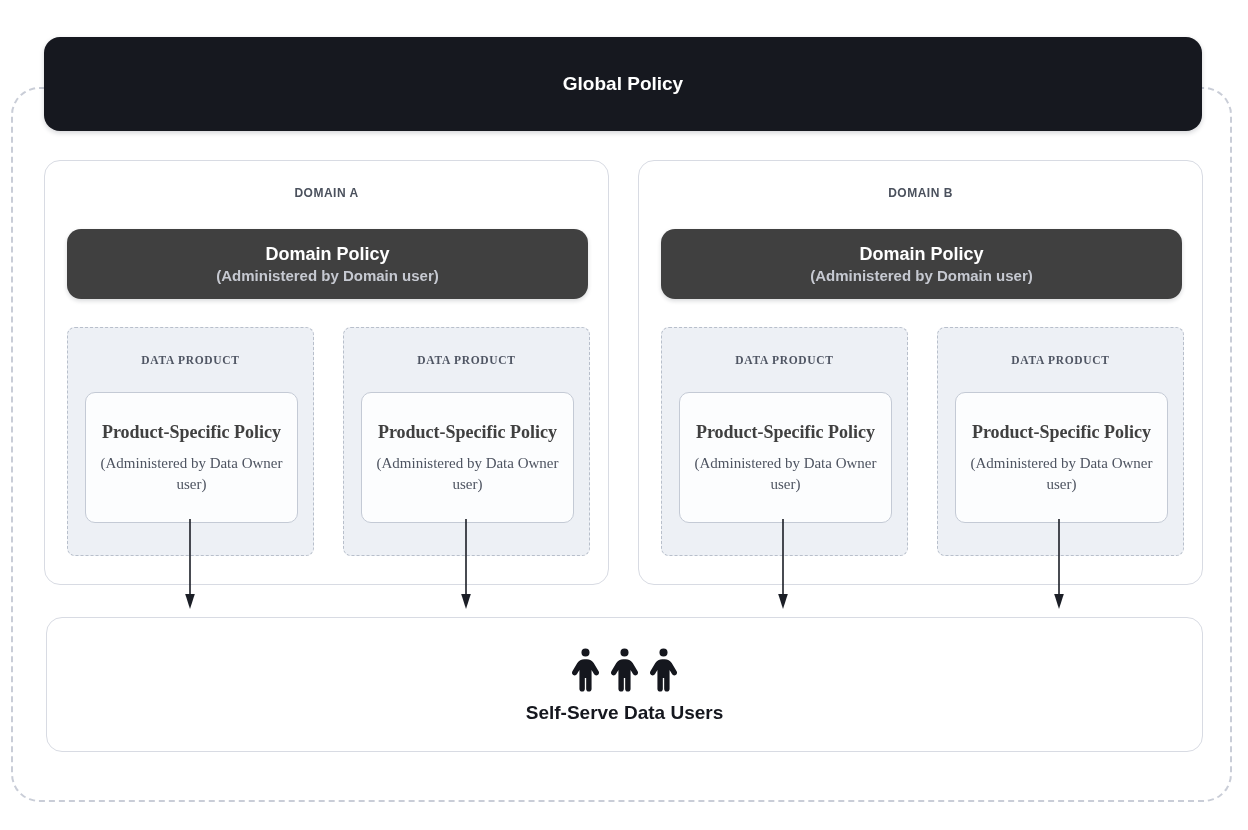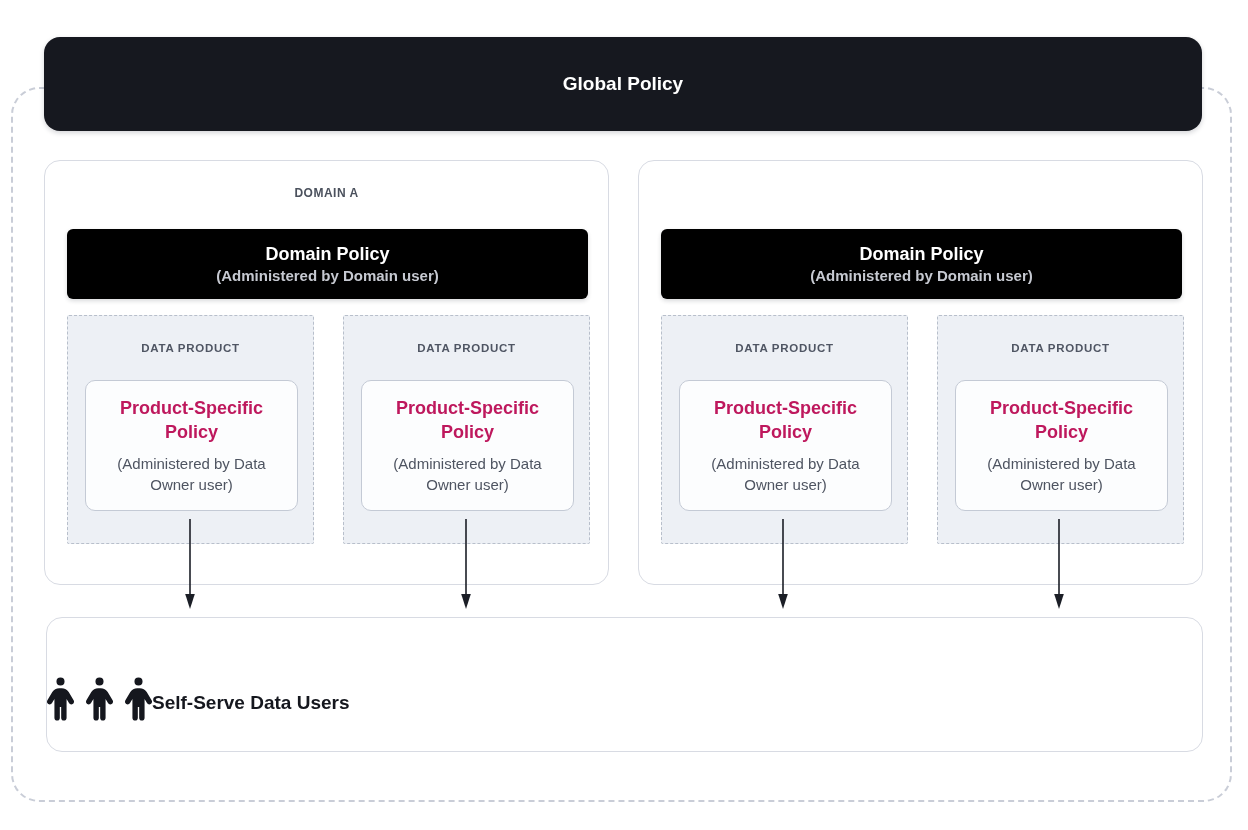--- a/index.html
+++ b/index.html
@@ -30,55 +30,55 @@
     background: #ffffff; border: 1.5px solid #d8dbe3; border-radius: 16px; z-index: 1;
   }
   .domain-a { left: 44px; }
   .domain-b { left: 638px; }
   .domain-label {
     position: absolute; top: 25px; left: 0; right: 0; text-align: center;
     color: #4b515d; font-size: 12px; font-weight: 700; letter-spacing: 0.5px;
   }
   .domain-policy {
     position: absolute; left: 22px; top: 68px; width: 521px; height: 70px;
-    background: #000000; border-radius: 6px;
+    background: #404040; border-radius: 14px;
     display: flex; flex-direction: column; align-items: center; justify-content: center;
     text-align: center; box-shadow: 0 2px 4px rgba(16,24,40,0.16);
   }
   .dpol-title { color: #ffffff; font-size: 18px; font-weight: 700; line-height: 23px; }
   .dpol-sub { color: #c6c9d1; font-size: 15px; font-weight: 700; line-height: 20px; }
 
   
   .data-product {
-    position: absolute; top: 154px; width: 247px; height: 229px;
-    background: #edf0f5; border: 1.5px dashed #b8bfcb; border-radius: 2px;
+    position: absolute; top: 166px; width: 247px; height: 229px;
+    background: #edf0f5; border: 1.5px dashed #b8bfcb; border-radius: 8px; font-family: Liberation Serif, serif;
   }
   .dp-left { left: 22px; }
   .dp-right { left: 298px; }
   .data-product-label {
     position: absolute; top: 26px; left: 0; right: 0; text-align: center;
     color: #4f5563; font-size: 11.5px; font-weight: 700; letter-spacing: 0.7px;
   }
   .product-policy {
     position: absolute; left: 17px; top: 64px; width: 213px; height: 131px;
     background: #fcfdfe; border: 1.5px solid #c4cad5; border-radius: 10px;
     display: flex; flex-direction: column; align-items: center; justify-content: center;
     text-align: center; padding: 6px 10px;
   }
-  .pp-title { color: #be185d; font-size: 18px; font-weight: 700; line-height: 24px; }
+  .pp-title { color: #404040; font-size: 18px; font-weight: 700; line-height: 24px; }
   .pp-sub { color: #4e5461; font-size: 15px; font-weight: 400; line-height: 21px; margin-top: 9px; }
 
   
   .arrow { position: absolute; top: 519px; width: 18px; height: 92px; z-index: 5; }
 
   
   .bottom-box {
     position: absolute; left: 46px; top: 617px; width: 1157px; height: 135px;
     background: #ffffff; border: 1.5px solid #d8dbe3; border-radius: 16px;
-    display: flex; flex-direction: row; align-items: center; justify-content: flex-start;
+    display: flex; flex-direction: column; align-items: center; justify-content: flex-start;
     padding-top: 27px; z-index: 2;
   }
   .users-icons { display: flex; flex-direction: row; gap: 12px; align-items: flex-end; height: 48px; }
   .users-title { color: #15171e; font-size: 19px; font-weight: 700; margin-top: 9px; }
 </style>
 </head>
 <body>
 
 <div class="canvas">
 
@@ -104,20 +104,21 @@
     <div class="data-product dp-right">
       <div class="data-product-label">DATA PRODUCT</div>
       <div class="product-policy">
         <div class="pp-title">Product-Specific Policy</div>
         <div class="pp-sub">(Administered by Data Owner user)</div>
       </div>
     </div>
   </div>
 
   <div class="domain domain-b">
+    <div class="domain-label">DOMAIN B</div>
     <div class="domain-policy">
       <div class="dpol-title">Domain Policy</div>
       <div class="dpol-sub">(Administered by Domain user)</div>
     </div>
     <div class="data-product dp-left">
       <div class="data-product-label">DATA PRODUCT</div>
       <div class="product-policy">
         <div class="pp-title">Product-Specific Policy</div>
         <div class="pp-sub">(Administered by Data Owner user)</div>
       </div>

